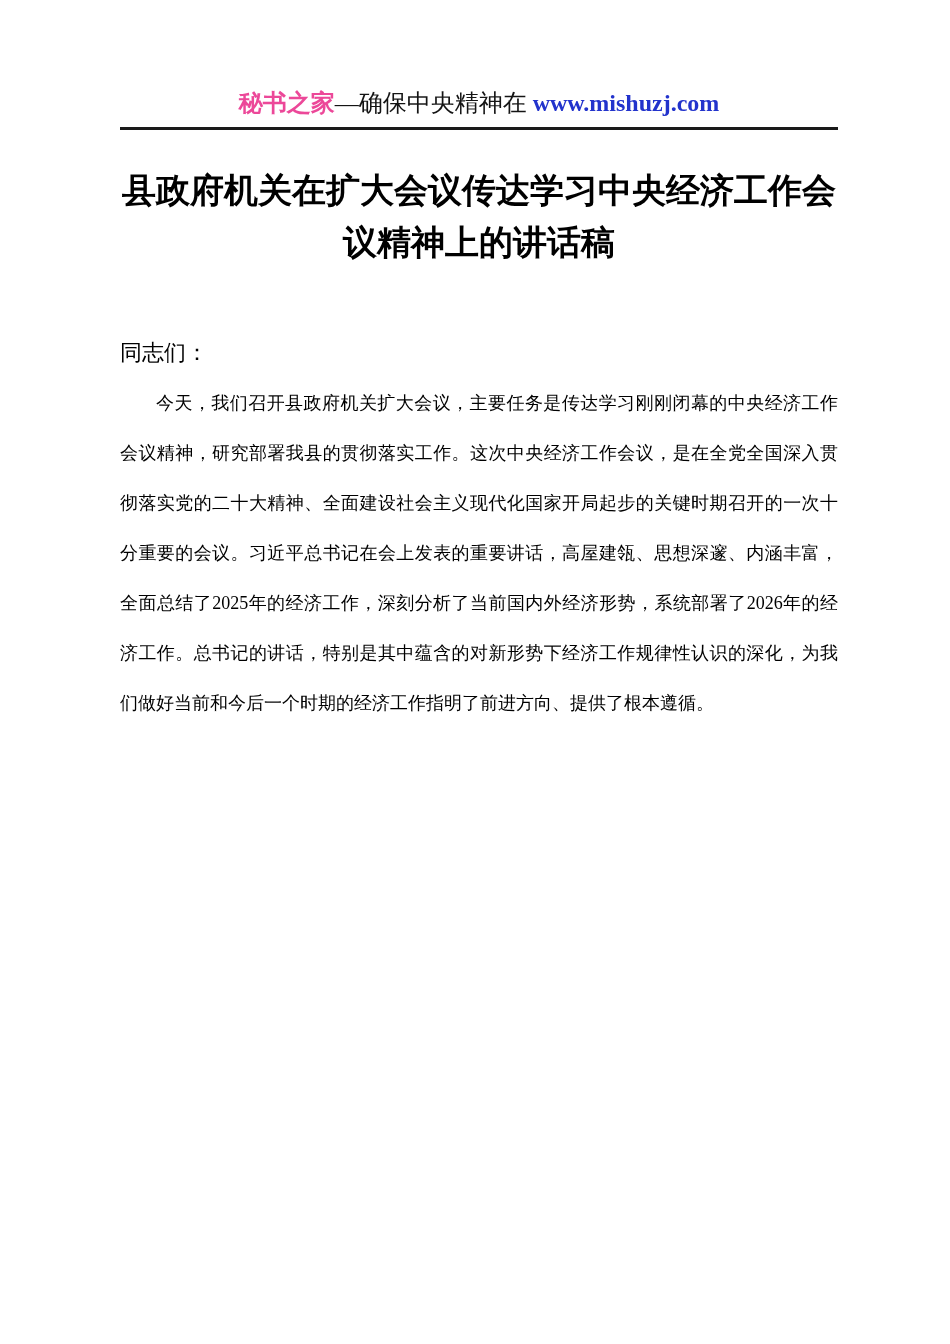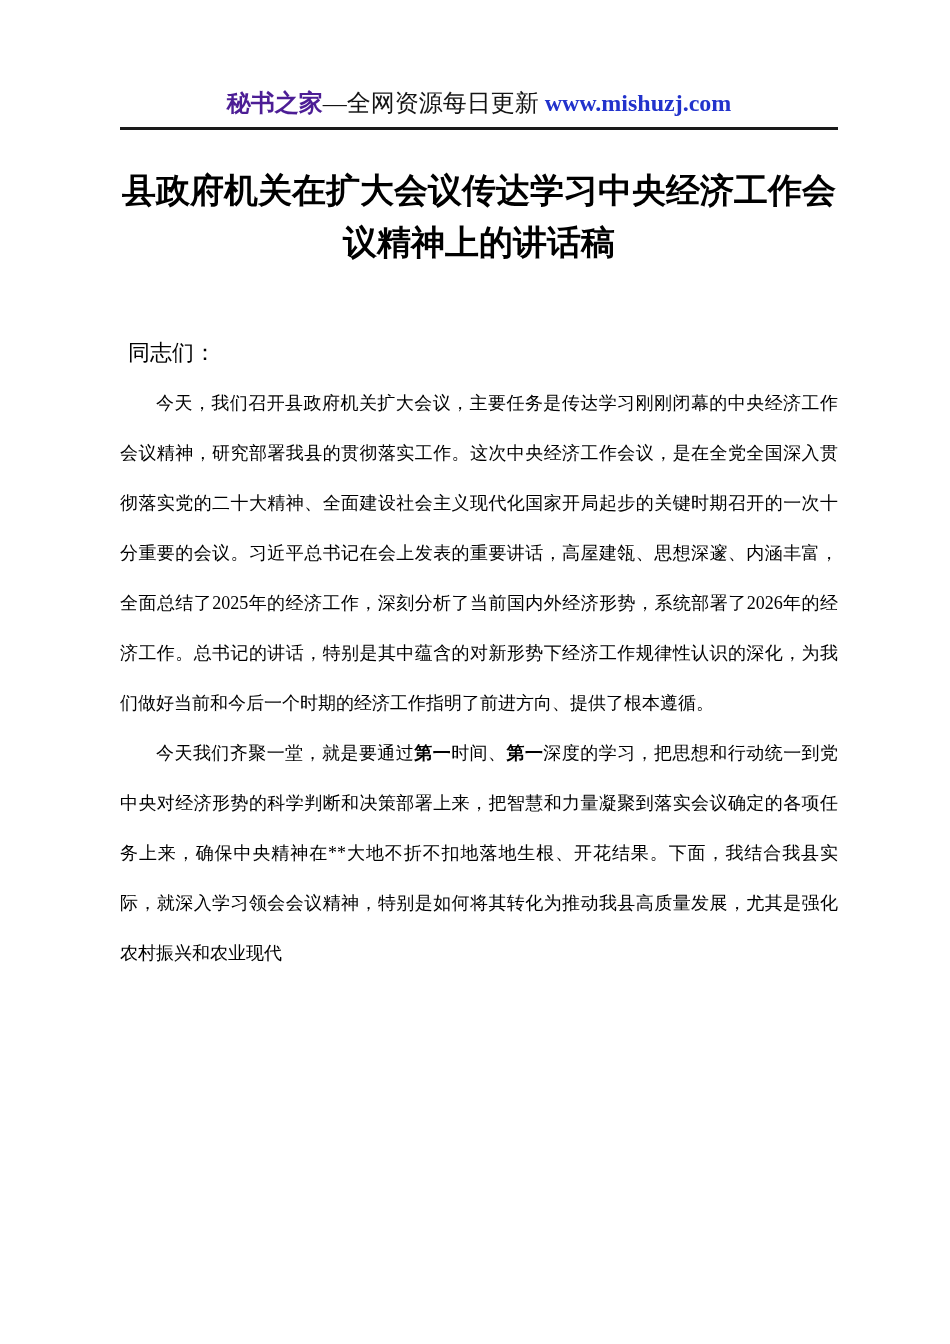--- a/index.html
+++ b/index.html
@@ -46,42 +46,41 @@
     font-weight: bold;
     font-size: 34px;
     line-height: 52px;
     text-align: center;
     margin: 34px 0 0 0;
     color: #000000;
   }
   .salutation {
     font-size: 22px;
     line-height: 50px;
-    margin: 60px 0 0 8px;
+    margin: 60px 0 0 0;
     text-indent: 0;
   }
   .body-para {
     font-size: 18px;
     line-height: 50px;
     text-align: justify;
     text-indent: 2em;
     margin: 0;
   }
   .body-para strong {
     font-weight: bold;
   }
 </style>
 </head>
 <body>
 
 <div class="page">
   <div class="site-header">
-    <span class="brand" style="color: #4c1d95; margin-top: 32px;">秘书之家</span><span class="tagline" style="color: rgb(20, 20, 20);">—全网资源每日更新</span>
+    <span class="brand" style="color: #ec4899; margin-top: 32px;">秘书之家</span><span class="tagline" style="color: rgb(20, 20, 20);">—确保中央精神在</span>
     <a class="url" style="color: rgb(34, 51, 204); text-align: center;">www.mishuzj.com</a>
   </div>
   <hr class="header-rule" style="background: rgb(26, 26, 26);">
   <h1 class="doc-title">县政府机关在扩大会议传达学习中央经济工作会议精神上的讲话稿</h1>
   <p class="salutation">同志们：</p>
   <div id="document-body">
       <p class="body-para"><span>今天，我们召开县政府机关扩大会议，主要任务是传达学习刚刚闭幕的中央经济工作会议精神，研究部署我县的贯彻落实工作。这次中央经济工作会议，是在全党全国深入贯彻落实党的二十大精神、全面建设社会主义现代化国家开局起步的关键时期召开的一次十分重要的会议。习近平总书记在会上发表的重要讲话，高屋建瓴、思想深邃、内涵丰富，全面总结了2025年的经济工作，深刻分析了当前国内外经济形势，系统部署了2026年的经济工作。总书记的讲话，特别是其中蕴含的对新形势下经济工作规律性认识的深化，为我们做好当前和今后一个时期的经济工作指明了前进方向、提供了根本遵循。</span></p>
-      <p class="body-para"><span>今天我们齐聚一堂，就是要通过</span><strong>第一</strong><span>时间、</span><strong>第一</strong><span>深度的学习，把思想和行动统一到党中央对经济形势的科学判断和决策部署上来，把智慧和力量凝聚到落实会议确定的各项任务上来，确保中央精神在**大地不折不扣地落地生根、开花结果。下面，我结合我县实际，就深入学习领会会议精神，特别是如何将其转化为推动我县高质量发展，尤其是强化农村振兴和农业现代</span></p>
     </div>
 </div>
 
 </body></html>

